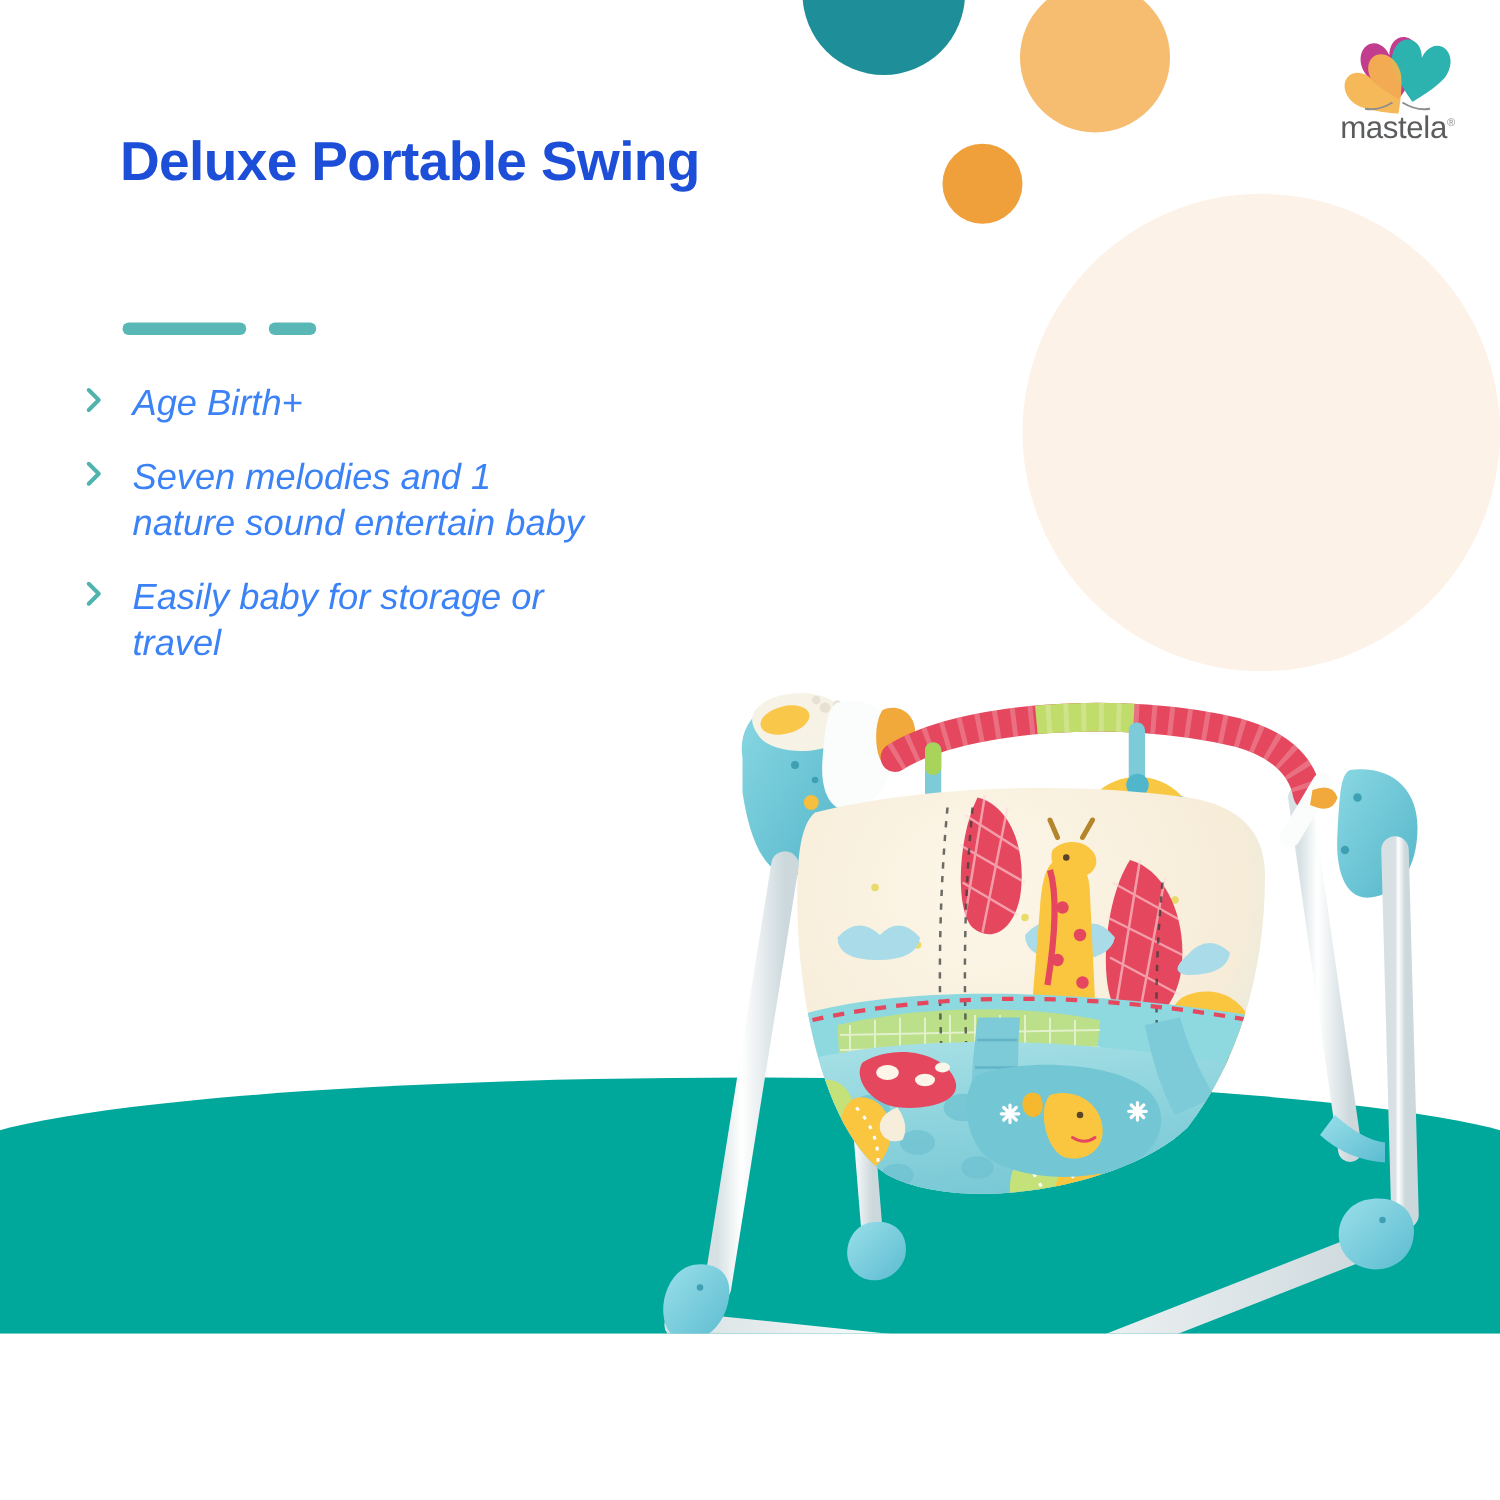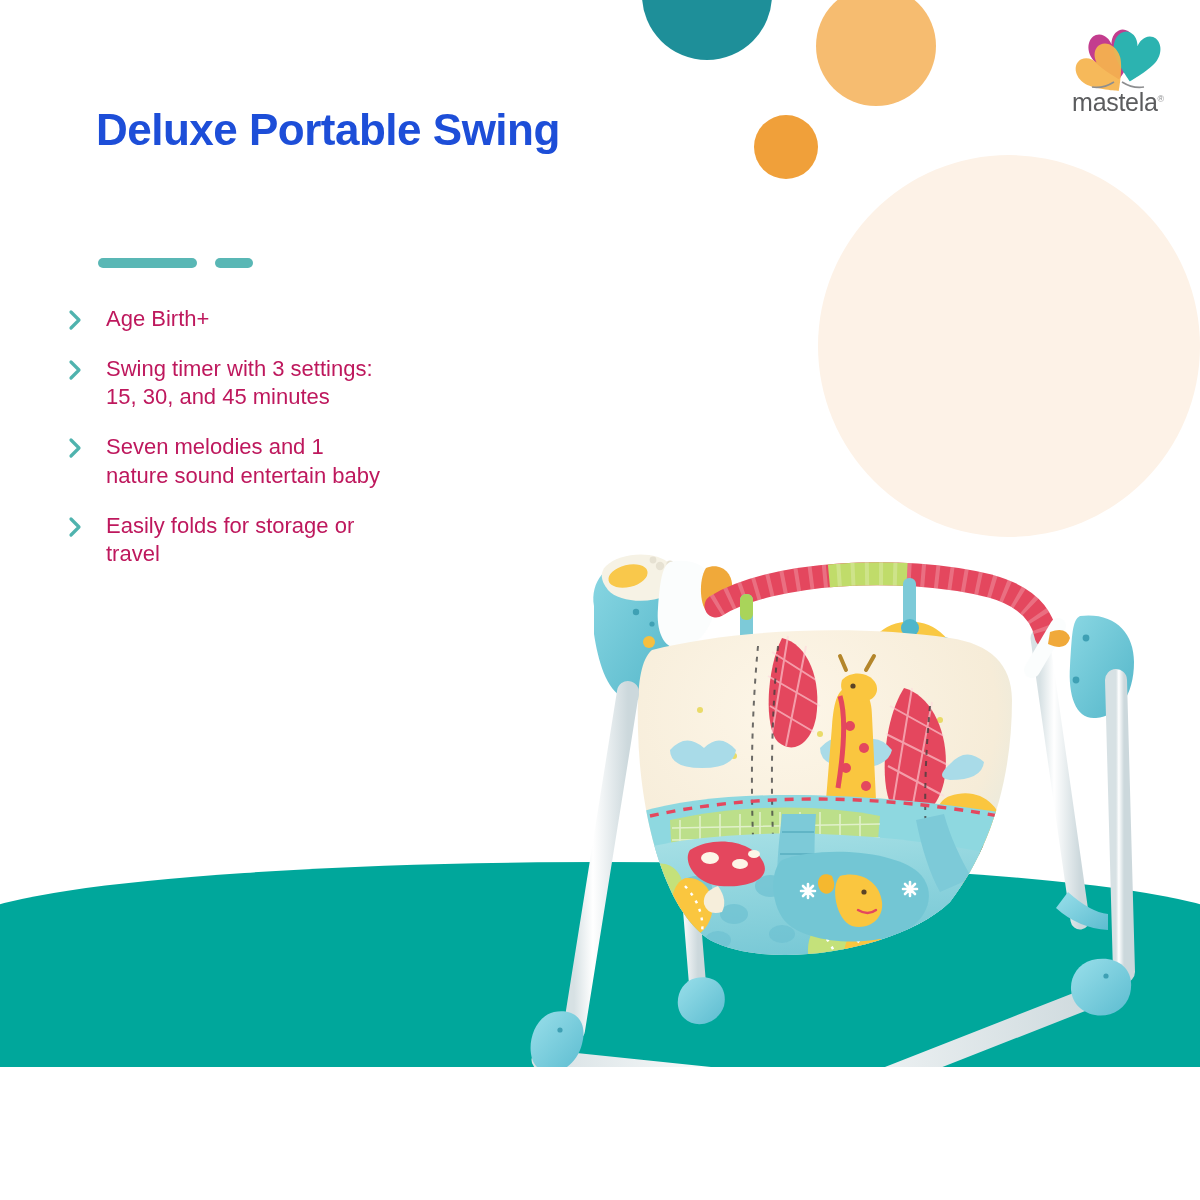--- a/index.html
+++ b/index.html
@@ -65,23 +65,24 @@
   
   #bullets {
     position: absolute;
     left: 66px; top: 305px;
     width: 520px;
   }
   .bullet {
     position: relative;
     padding-left: 40px;
     margin-bottom: 22px;
-    font-size: 22px;
+    font-size: 29px;
     line-height: 1.28;
-    color: #be185d;
+    color: #3b82f6;
+    font-style: italic;
   }
   .bullet .chev {
     position: absolute;
     left: 2px; top: 4px;
     width: 16px; height: 22px;
   }
   .bullet .chev svg { display:block; }
   .bullet-text { display:block; white-space: pre-line; }
 
   
@@ -122,48 +123,39 @@
 
     <div class="bullet">
       <span class="chev">
         <svg width="16" height="22" viewBox="0 0 16 22">
             <path d="M3 3 L11 11 L3 19" stroke="#4fb3ae" stroke-width="3.2" fill="none" stroke-linecap="round" stroke-linejoin="round"></path>
           </svg>
       </span>
       <span class="bullet-text">Age Birth+</span>
     </div>
 
-    <div class="bullet">
-      <span class="chev">
-        <svg width="16" height="22" viewBox="0 0 16 22">
-            <path d="M3 3 L11 11 L3 19" stroke="#4fb3ae" stroke-width="3.2" fill="none" stroke-linecap="round" stroke-linejoin="round"></path>
-          </svg>
-      </span>
-      <span class="bullet-text">Swing timer with 3 settings:
-15, 30, and 45 minutes</span>
-    </div>
 
     <div class="bullet">
       <span class="chev">
         <svg width="16" height="22" viewBox="0 0 16 22">
             <path d="M3 3 L11 11 L3 19" stroke="#4fb3ae" stroke-width="3.2" fill="none" stroke-linecap="round" stroke-linejoin="round"></path>
           </svg>
       </span>
       <span class="bullet-text">Seven melodies and 1
 nature sound entertain baby</span>
     </div>
 
 
     <div class="bullet">
       <span class="chev">
         <svg width="16" height="22" viewBox="0 0 16 22">
             <path d="M3 3 L11 11 L3 19" stroke="#4fb3ae" stroke-width="3.2" fill="none" stroke-linecap="round" stroke-linejoin="round"></path>
           </svg>
       </span>
-      <span class="bullet-text">Easily folds for storage or
+      <span class="bullet-text">Easily baby for storage or
 travel</span>
     </div>
 
   </div>
 
   <div id="product">
     <svg width="680" height="680" viewBox="0 0 680 680">
       <defs>
         <linearGradient id="tube" x1="0" y1="0" x2="1" y2="0">
           <stop offset="0" stop-color="#d7e1e4"></stop>

